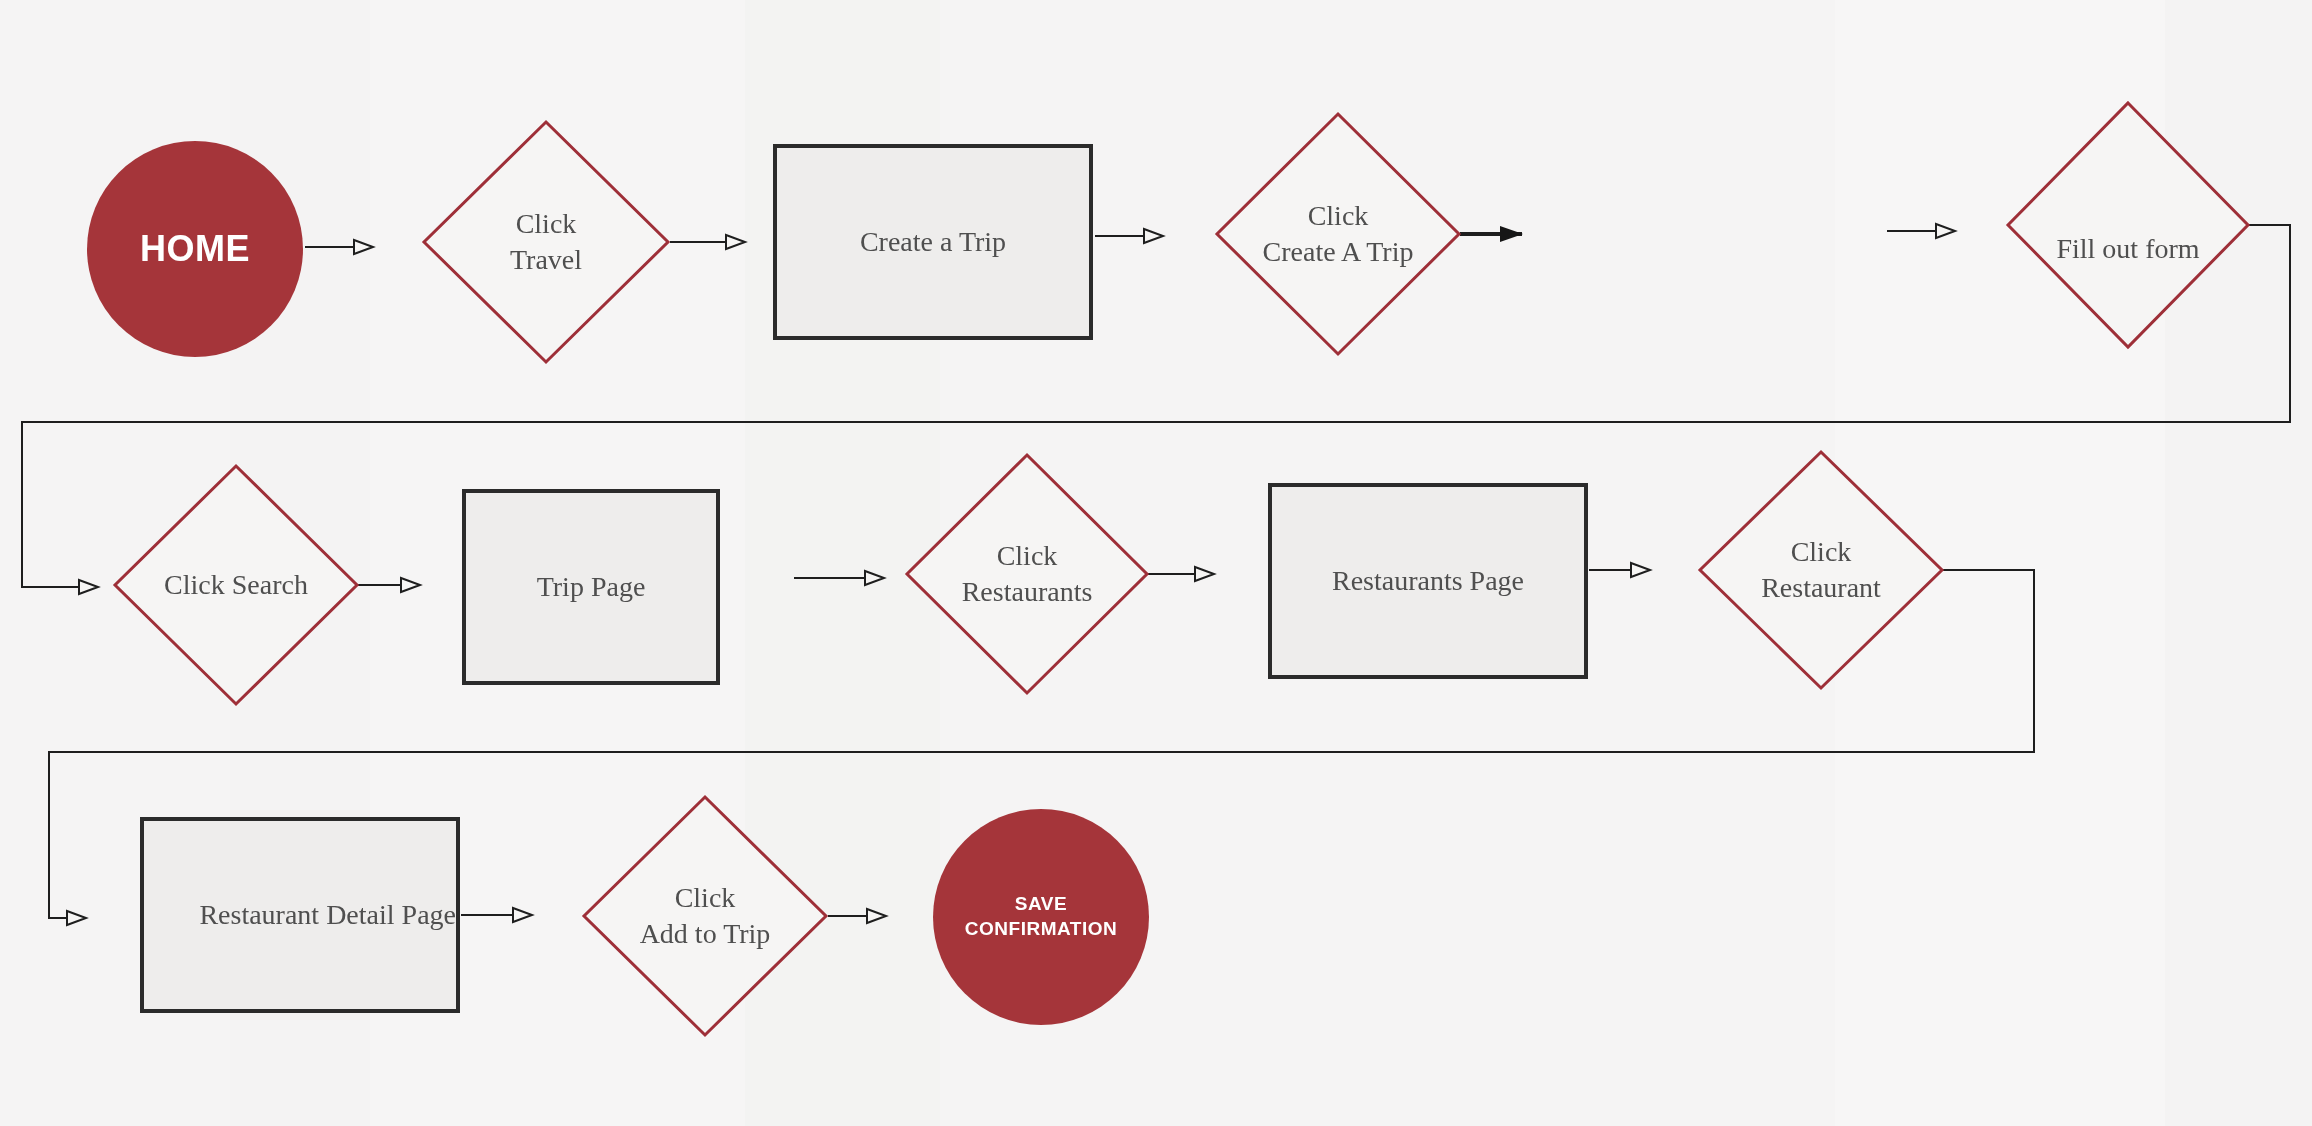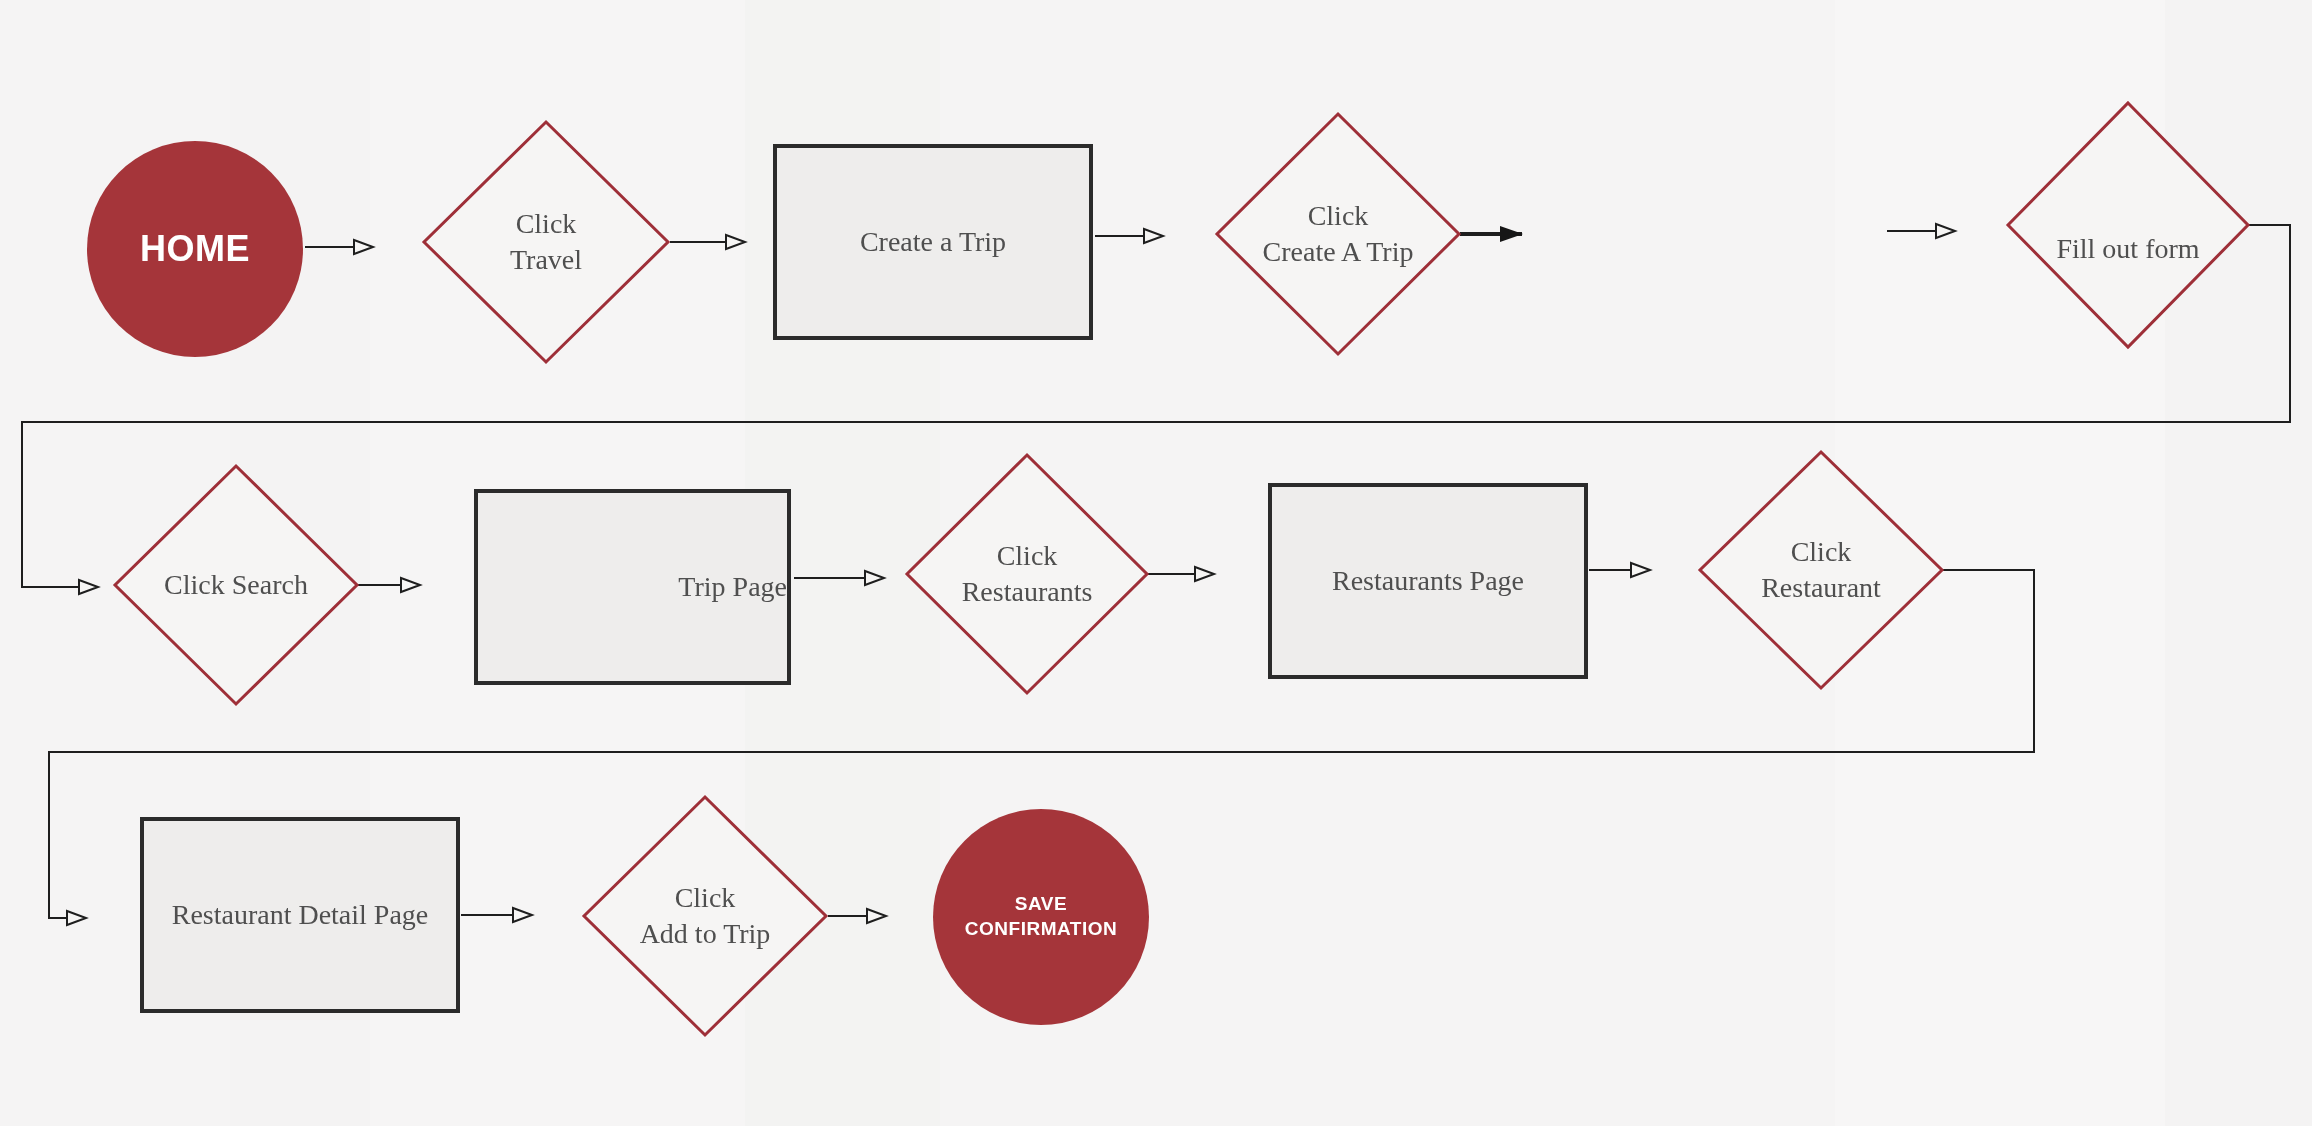--- a/index.html
+++ b/index.html
@@ -89,27 +89,27 @@
     <span class="terminal-label big">HOME</span>
   </div>
   <div class="node terminal" style="left:933px;top:809px;">
     <span class="terminal-label small">SAVE
 CONFIRMATION</span>
   </div>
 
   <div class="node process" style="left:773px;top:144px;width:320px;height:196px;">
     <span class="plabel">Create a Trip</span>
   </div>
-  <div class="node process" style="left:474px;top:489px;width:317px;height:196px;justify-content:flex-end;">
+  <div class="node process" style="left:462px;top:489px;width:258px;height:196px;">
     <span class="plabel">Trip Page</span>
   </div>
   <div class="node process" style="left:1268px;top:483px;width:320px;height:196px;">
     <span class="plabel">Restaurants Page</span>
   </div>
-  <div class="node process" style="left:140px;top:817px;width:320px;height:196px;">
+  <div class="node process" style="left:140px;top:817px;width:320px;height:196px;justify-content:flex-end;">
     <span class="plabel">Restaurant Detail Page</span>
   </div>
 
   <div class="dlabel" style="left:546px;top:242px;">Click
 Travel</div>
   <div class="dlabel" style="left:1338px;top:234px;">Click
 Create A Trip</div>
   <div class="dlabel" style="left:2128px;top:225px;margin-top:24px;">Fill out form</div>
   <div class="dlabel" style="left:236px;top:585px;">Click Search</div>
   <div class="dlabel" style="left:1027px;top:574px;">Click

